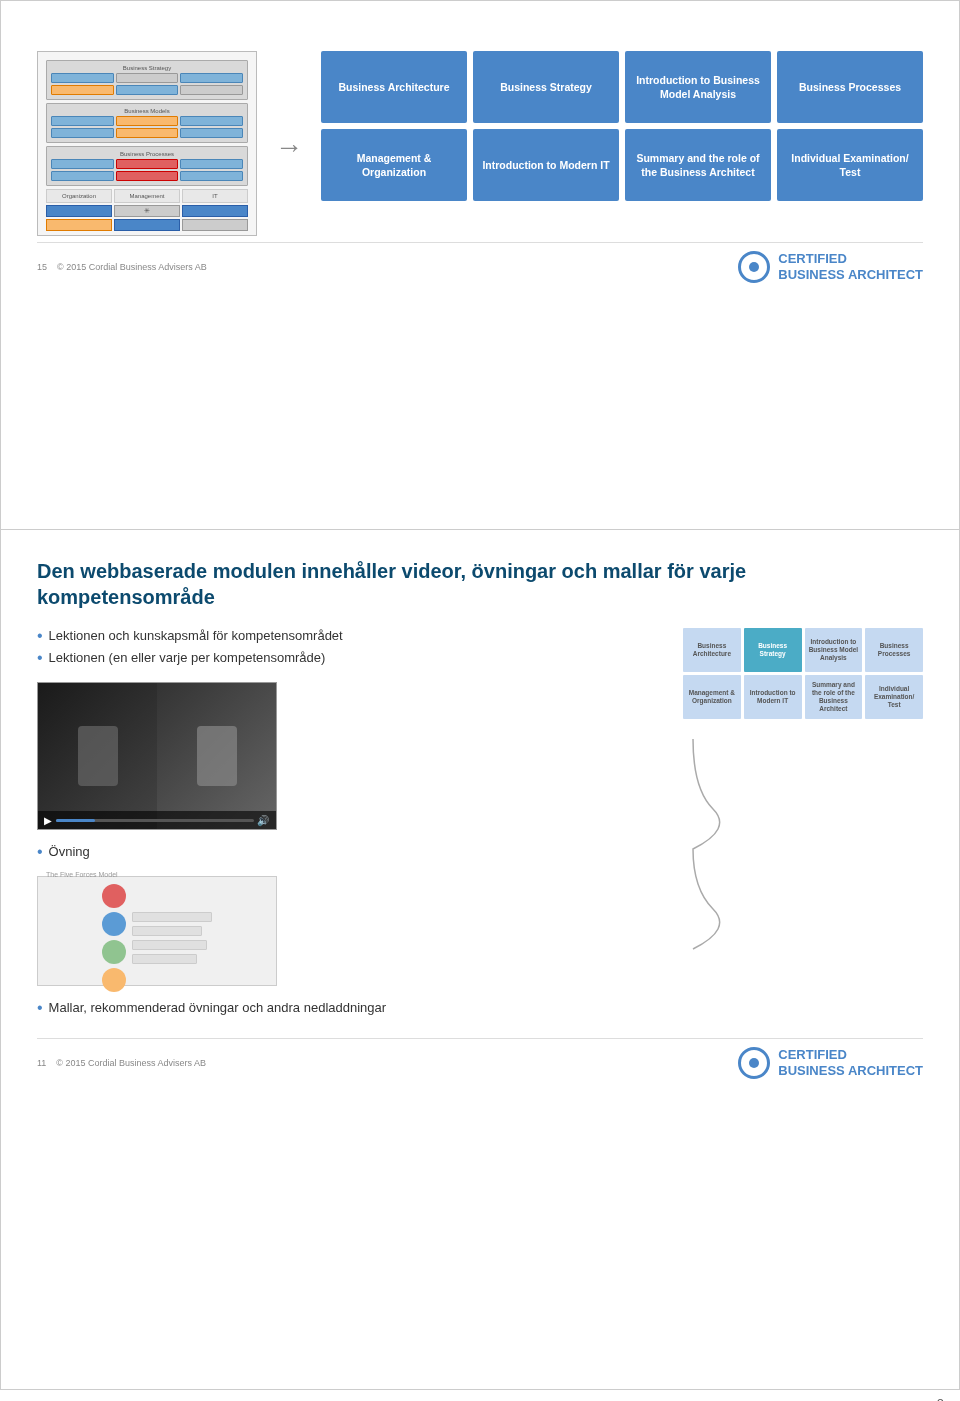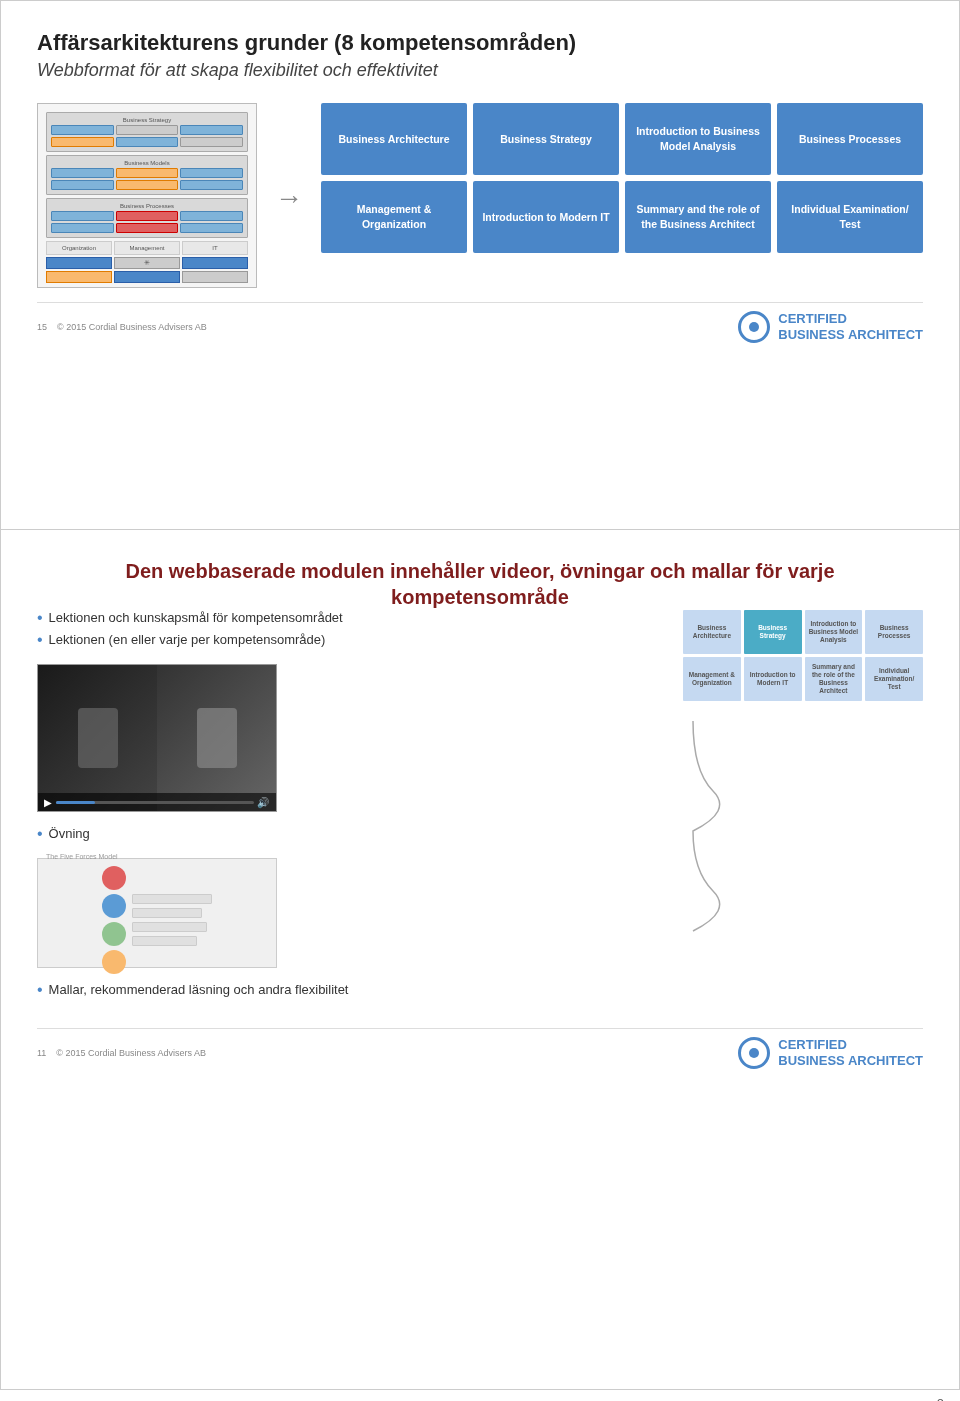--- a/index.html
+++ b/index.html
@@ -114,21 +114,21 @@
       align-items: center;
       justify-content: center;
     }
     .comp-box.medium-blue { background: #4a86c8; }
 
     
     .slide-footer {
       display: flex;
       align-items: center;
       justify-content: space-between;
-      margin-top: 14px;
+      margin-top: 6px;
       padding-top: 8px;
       border-top: 1px solid #ddd;
     }
     .footer-left {
       font-size: 9px;
       color: #888;
     }
     .footer-logo {
       display: flex;
       align-items: center;
@@ -154,23 +154,23 @@
       font-weight: bold;
       color: #4a86c8;
       text-transform: uppercase;
       line-height: 1.2;
     }
 
     
     .slide2-title {
       font-size: 20px;
       font-weight: bold;
-      color: #7f1d1d;
+      color: #0c4a6e;
       line-height: 1.3;
-      text-align: center;
+      margin-bottom: 18px;
     }
 
     .content-area {
       display: flex;
       gap: 24px;
       align-items: flex-start;
     }
 
     .left-panel {
       flex: 1;
@@ -293,24 +293,20 @@
       justify-content: center;
     }
     .mini-comp-box.highlight { background: #4bacc6; }
     .mini-comp-box.dim { background: #c5d9f1; color: #555; }
   </style>
 </head>
 <body>
 
 <div class="slide slide1">
 
-  <div>
-    <div class="slide1-title">Affärsarkitekturens grunder (8 kompetensområden)</div>
-    <div class="slide1-subtitle">Webbformat för att skapa flexibilitet och effektivitet</div>
-  </div>
 
   <div class="diagram-area">
 
     <div class="thumb-diagram">
 
       <div class="thumb-section">
         <div class="thumb-section-title">Business Strategy</div>
         <div class="thumb-grid">
           <div class="thumb-cell blue-dark"></div>
           <div class="thumb-cell gray"></div>
@@ -456,21 +452,21 @@
               <div style="width:75px;height:10px;background:#e0e0e0;border:1px solid #ccc;border-radius:1px;"></div>
               <div style="width:65px;height:10px;background:#e0e0e0;border:1px solid #ccc;border-radius:1px;"></div>
             </div>
           </div>
         </div>
       </div>
 
       <ul class="bullet-list">
         <li>
           <span class="bullet-dot">•</span>
-          <span>Mallar, rekommenderad läsning och andra flexibilitet</span>
+          <span>Mallar, rekommenderad övningar och andra nedladdningar</span>
         </li>
       </ul>
 
     </div>
 
     <div class="right-panel">
 
       <div style="position:relative; width:100%;">
 
         <div class="mini-comp-grid">

